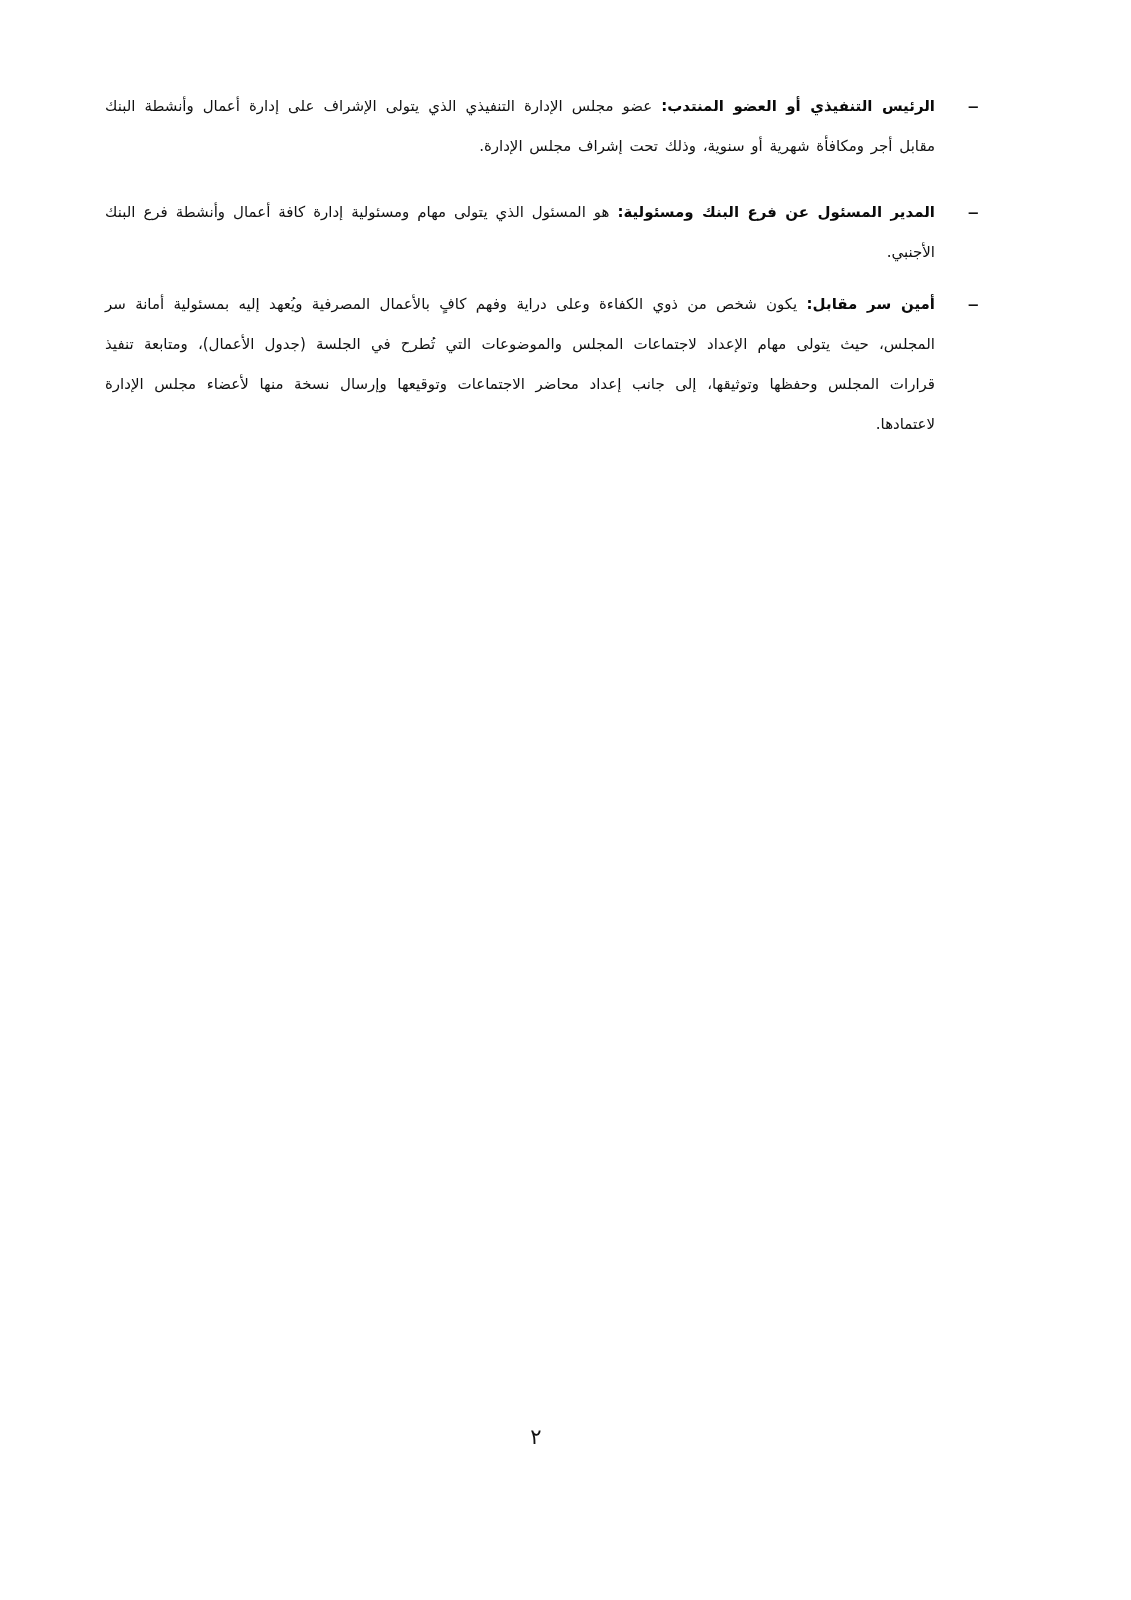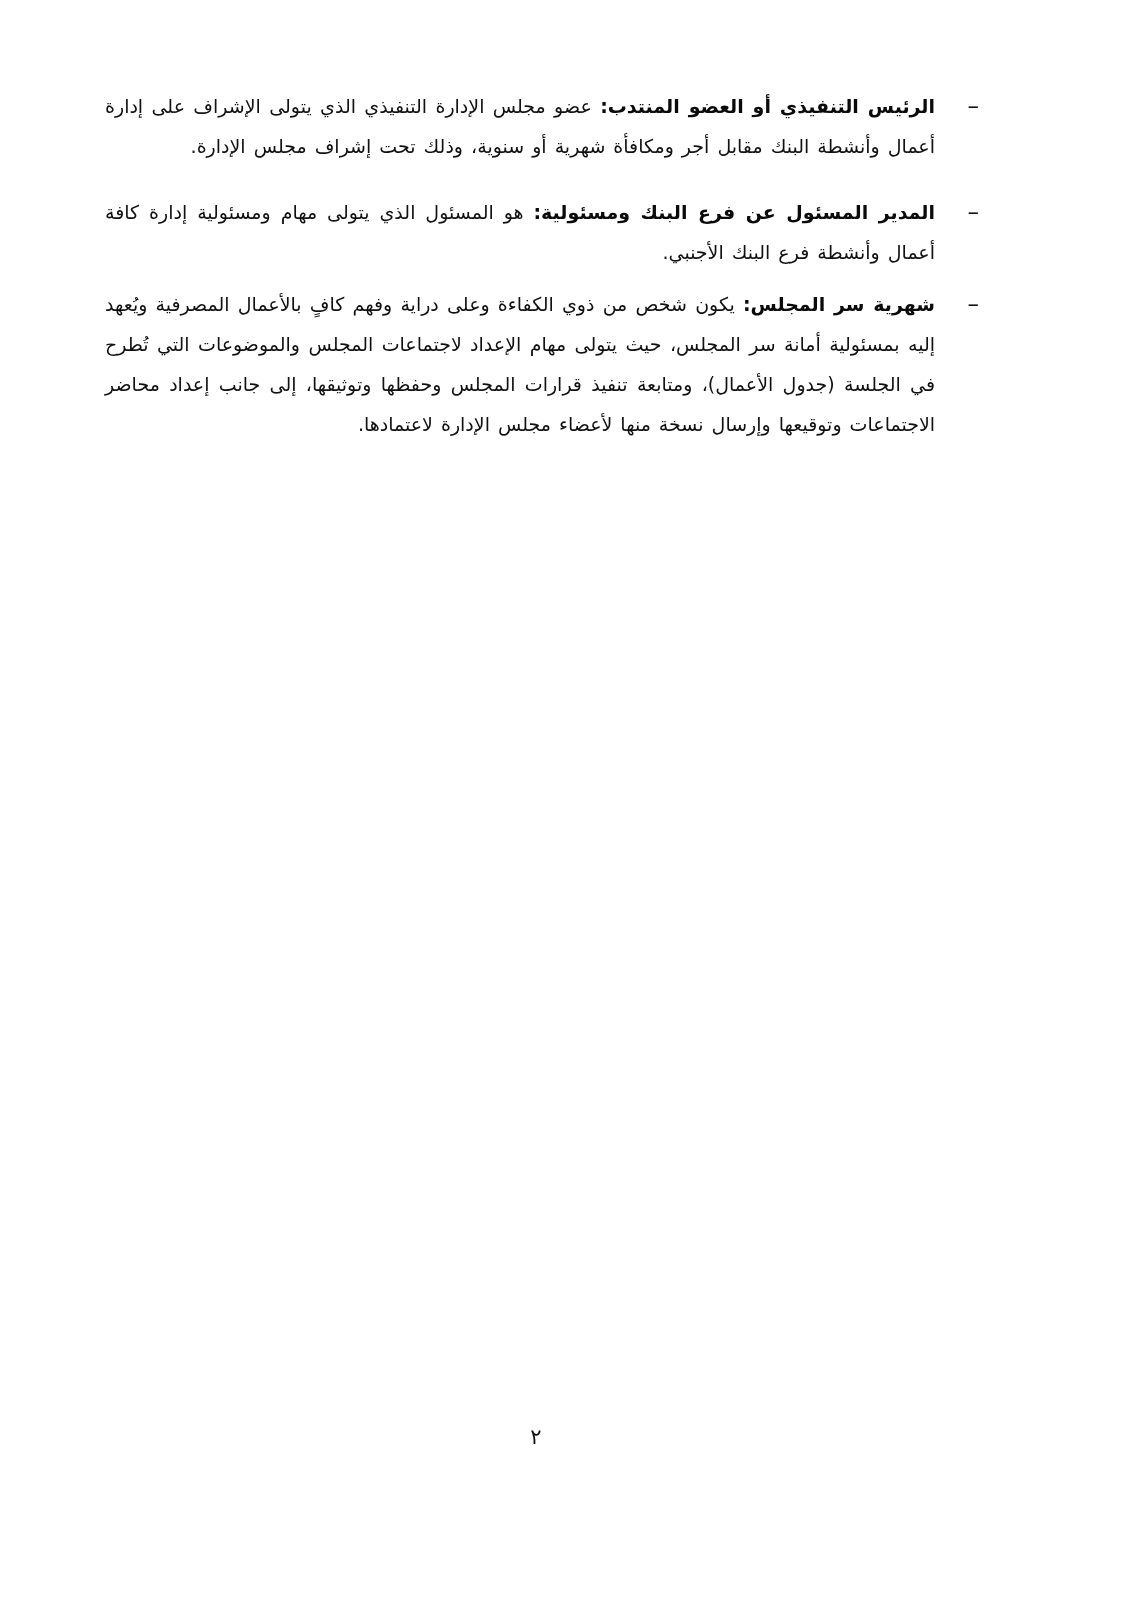--- a/index.html
+++ b/index.html
@@ -34,21 +34,21 @@
   .marker {
     flex: 0 0 44px;
     width: 44px;
     font-size: 23px;
     line-height: 40px;
     color: #111111;
     text-align: right; 
   }
   .text {
     flex: 1 1 auto;
-    font-size: 19px;
+    font-size: 15px;
     line-height: 40px;
     text-align: justify;
     text-justify: inter-word;
     color: #111111;
     word-spacing: 2px;
   }
   .text strong {
     font-weight: 700;
     color: #0a0a0a;
   }
@@ -74,19 +74,19 @@
       <p class="text"><strong>الرئيس التنفيذي أو العضو المنتدب:</strong> <span>عضو مجلس الإدارة التنفيذي الذي يتولى الإشراف على إدارة أعمال وأنشطة البنك مقابل أجر ومكافأة شهرية أو سنوية، وذلك تحت إشراف مجلس الإدارة.</span></p>
     </div>
 
     <div class="list-item gap-sm">
       <span class="marker">–</span>
       <p class="text"><strong>المدير المسئول عن فرع البنك ومسئولية:</strong> <span>هو المسئول الذي يتولى مهام ومسئولية إدارة كافة أعمال وأنشطة فرع البنك الأجنبي.</span></p>
     </div>
 
     <div class="list-item">
       <span class="marker">–</span>
-      <p class="text"><strong>شهرية سر المجلس:</strong> <span>يكون شخص من ذوي الكفاءة وعلى دراية وفهم كافٍ بالأعمال المصرفية ويُعهد إليه بمسئولية أمانة سر المجلس، حيث يتولى مهام الإعداد لاجتماعات المجلس والموضوعات التي تُطرح في الجلسة (جدول الأعمال)، ومتابعة تنفيذ قرارات المجلس وحفظها وتوثيقها، إلى جانب إعداد محاضر الاجتماعات وتوقيعها وإرسال نسخة منها لأعضاء مجلس الإدارة لاعتمادها.</span></p>
+      <p class="text"><strong>أمين سر مقابل:</strong> <span>يكون شخص من ذوي الكفاءة وعلى دراية وفهم كافٍ بالأعمال المصرفية ويُعهد إليه بمسئولية أمانة سر المجلس، حيث يتولى مهام الإعداد لاجتماعات المجلس والموضوعات التي تُطرح في الجلسة (جدول الأعمال)، ومتابعة تنفيذ قرارات المجلس وحفظها وتوثيقها، إلى جانب إعداد محاضر الاجتماعات وتوقيعها وإرسال نسخة منها لأعضاء مجلس الإدارة لاعتمادها.</span></p>
     </div>
 
   </div>
 
   <div class="page-number">٢</div>
 </div>
 
 </body></html>

